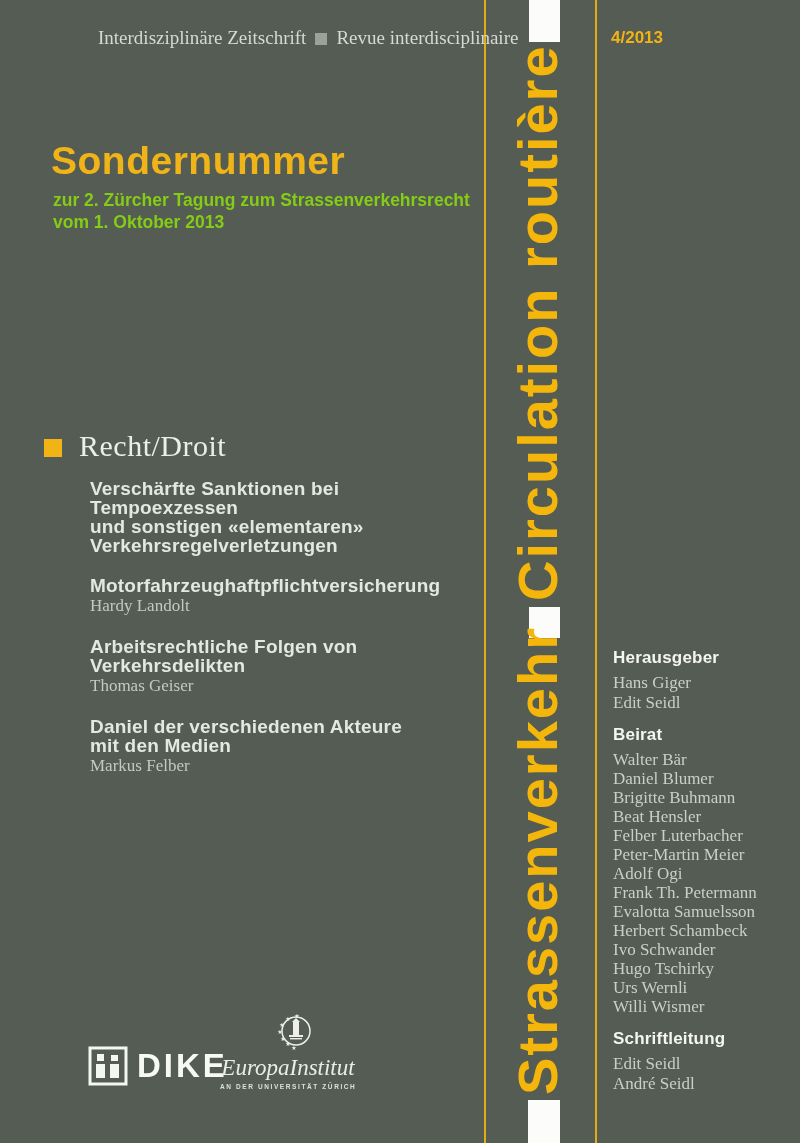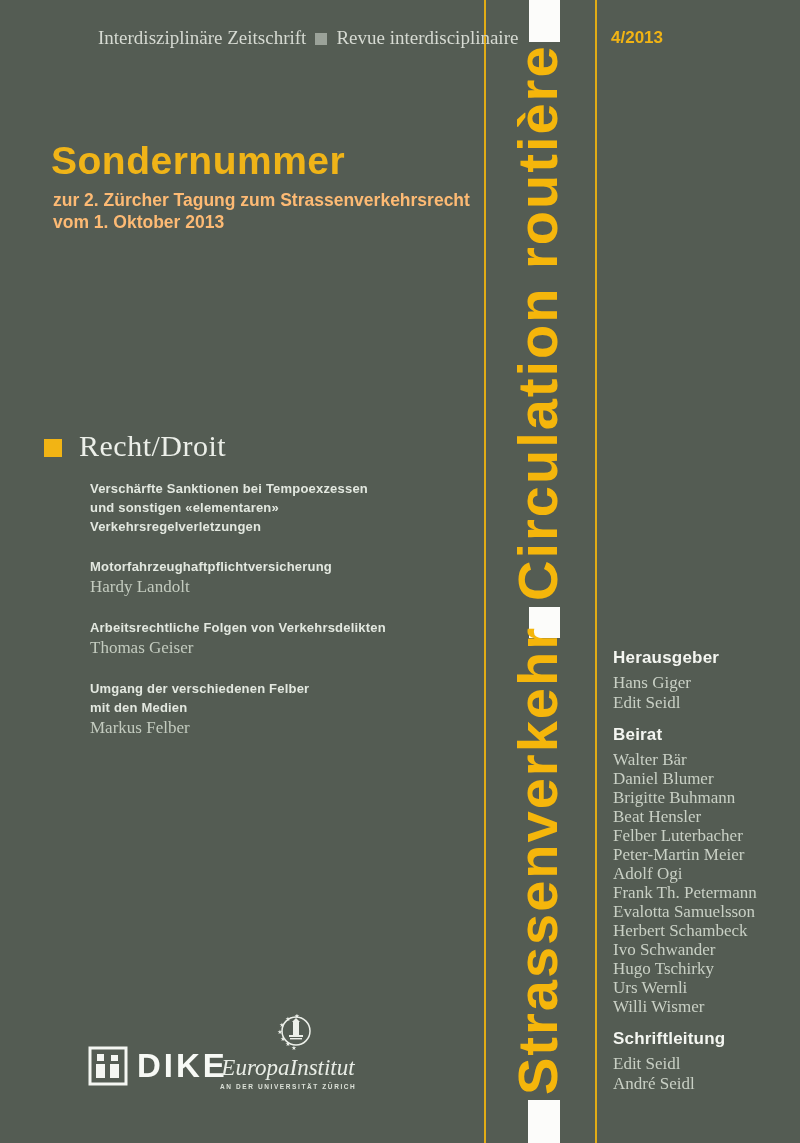--- a/index.html
+++ b/index.html
@@ -60,42 +60,42 @@
 
   
   .cover-title {
     position: absolute; left: 51px; top: 139px;
     font-weight: bold; font-size: 39px; color: #F0B418;
     letter-spacing: 0.5px;
   }
   .cover-subtitle {
     position: absolute; left: 53px; top: 189px;
     font-weight: bold; font-size: 17.5px; line-height: 22px;
-    color: #fdba74;
+    color: #84cc16;
   }
 
   
   .section-head {
     position: absolute; left: 44px; top: 429px;
     display: flex; align-items: center;
   }
   .bullet {
     width: 18px; height: 18px; background: #F2B414;
     display: inline-block; margin-right: 17px; margin-top: 4px;
   }
   .section-label {
     font-family: "Liberation Serif", serif;
     font-size: 30px; color: #ECEFE9; letter-spacing: 0.5px;
   }
 
   
   .articles { position: absolute; left: 90px; top: 479px; width: 400px; }
   .article { margin-bottom: 21px; }
   .a-title {
-    font-weight: bold; font-size: 13px; line-height: 19px;
+    font-weight: bold; font-size: 19px; line-height: 19px;
     color: #E3E8E0; letter-spacing: 0.2px;
   }
   .a-authors {
     font-family: "Liberation Serif", serif;
     font-size: 17px; line-height: 21px; color: #C3CBBF;
   }
 
   
   .masthead { position: absolute; left: 613px; top: 648px; width: 180px; }
   .m-label {
@@ -175,21 +175,21 @@
       <div class="a-authors">Hardy Landolt</div>
     </div>
     <div class="article">
       <div class="a-title">
         <div>Arbeitsrechtliche Folgen von Verkehrsdelikten</div>
       </div>
       <div class="a-authors">Thomas Geiser</div>
     </div>
     <div class="article">
       <div class="a-title">
-        <div>Umgang der verschiedenen Felber</div>
+        <div>Daniel der verschiedenen Akteure</div>
         <div>mit den Medien</div>
       </div>
       <div class="a-authors">Markus Felber</div>
     </div>
   </div>
 
   <div class="masthead">
     <div class="m-group">
       <div class="m-label">Herausgeber</div>
       <div class="m-name">Hans Giger</div>

